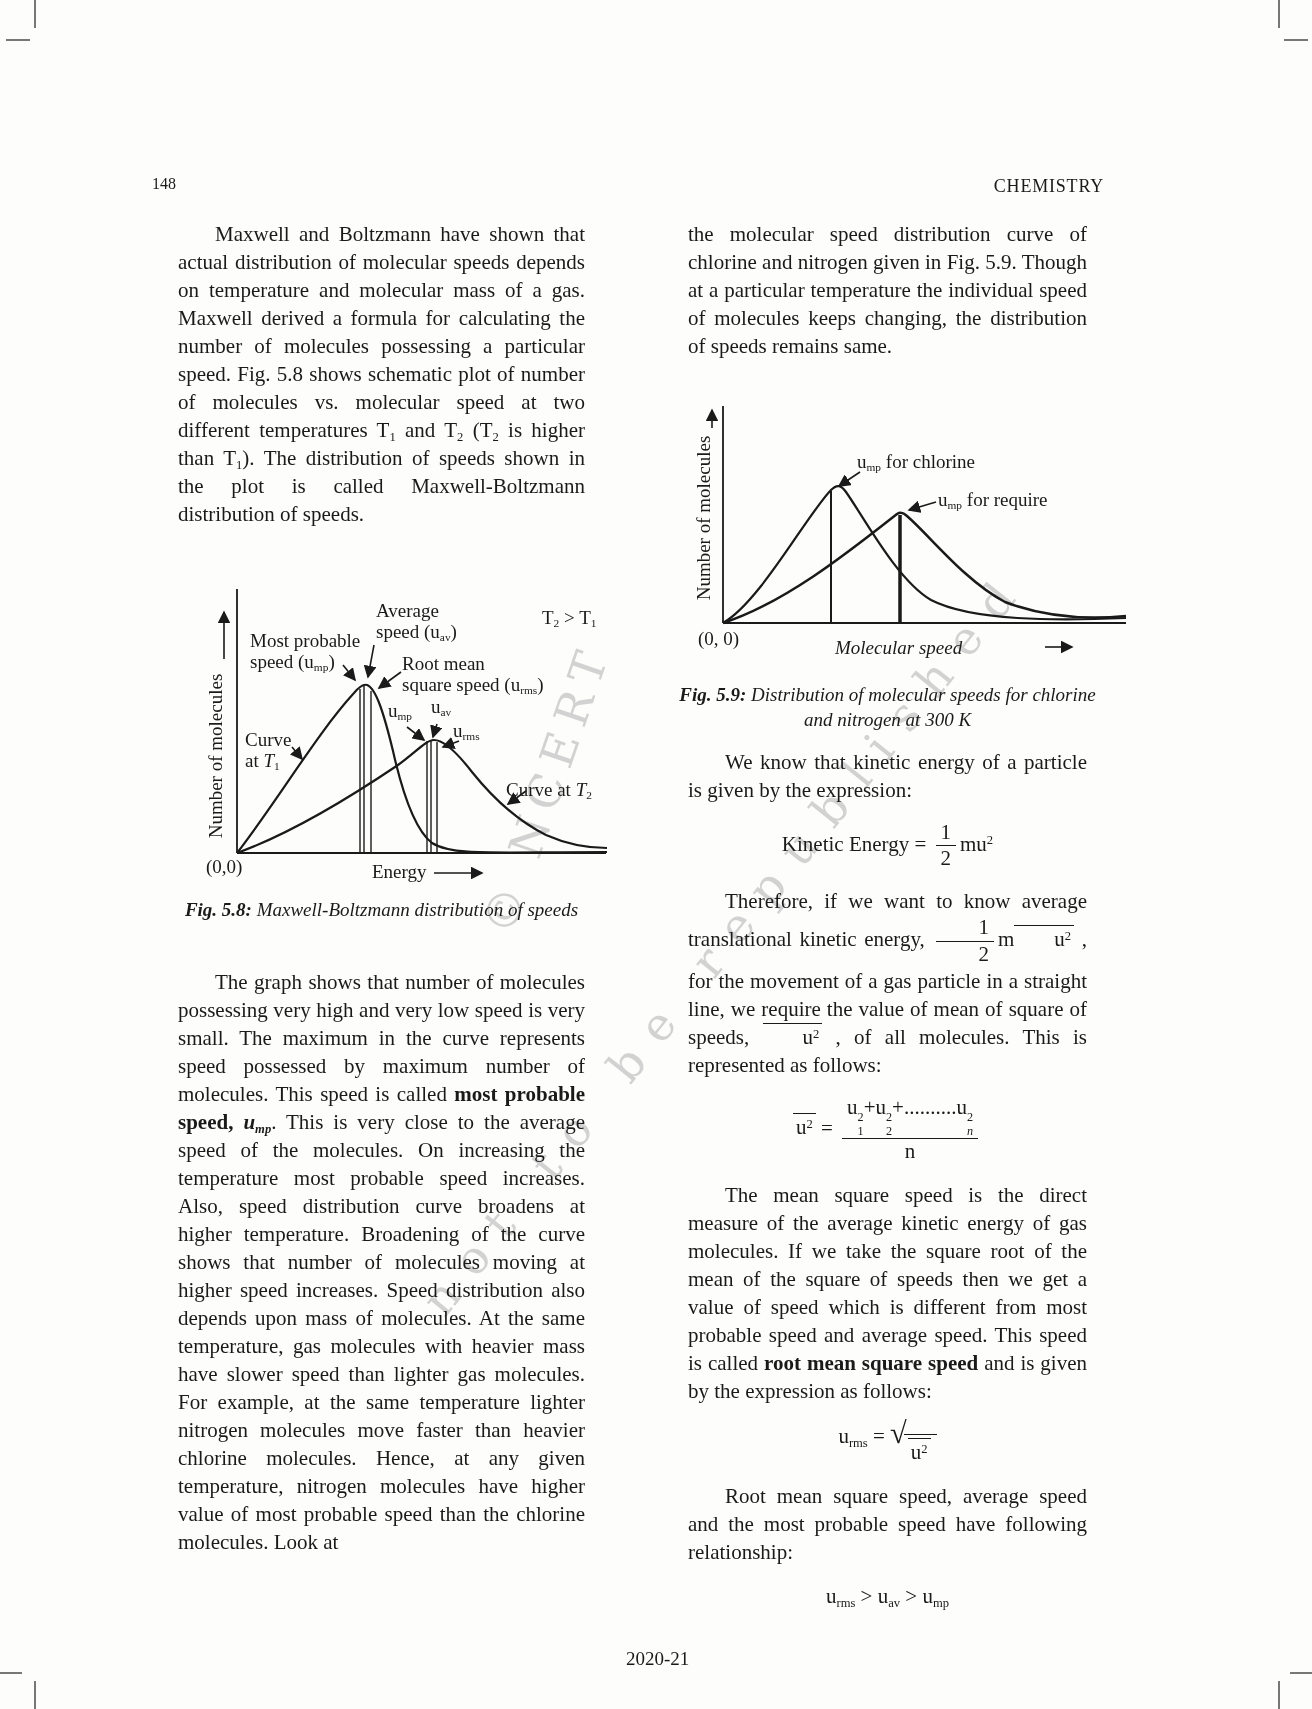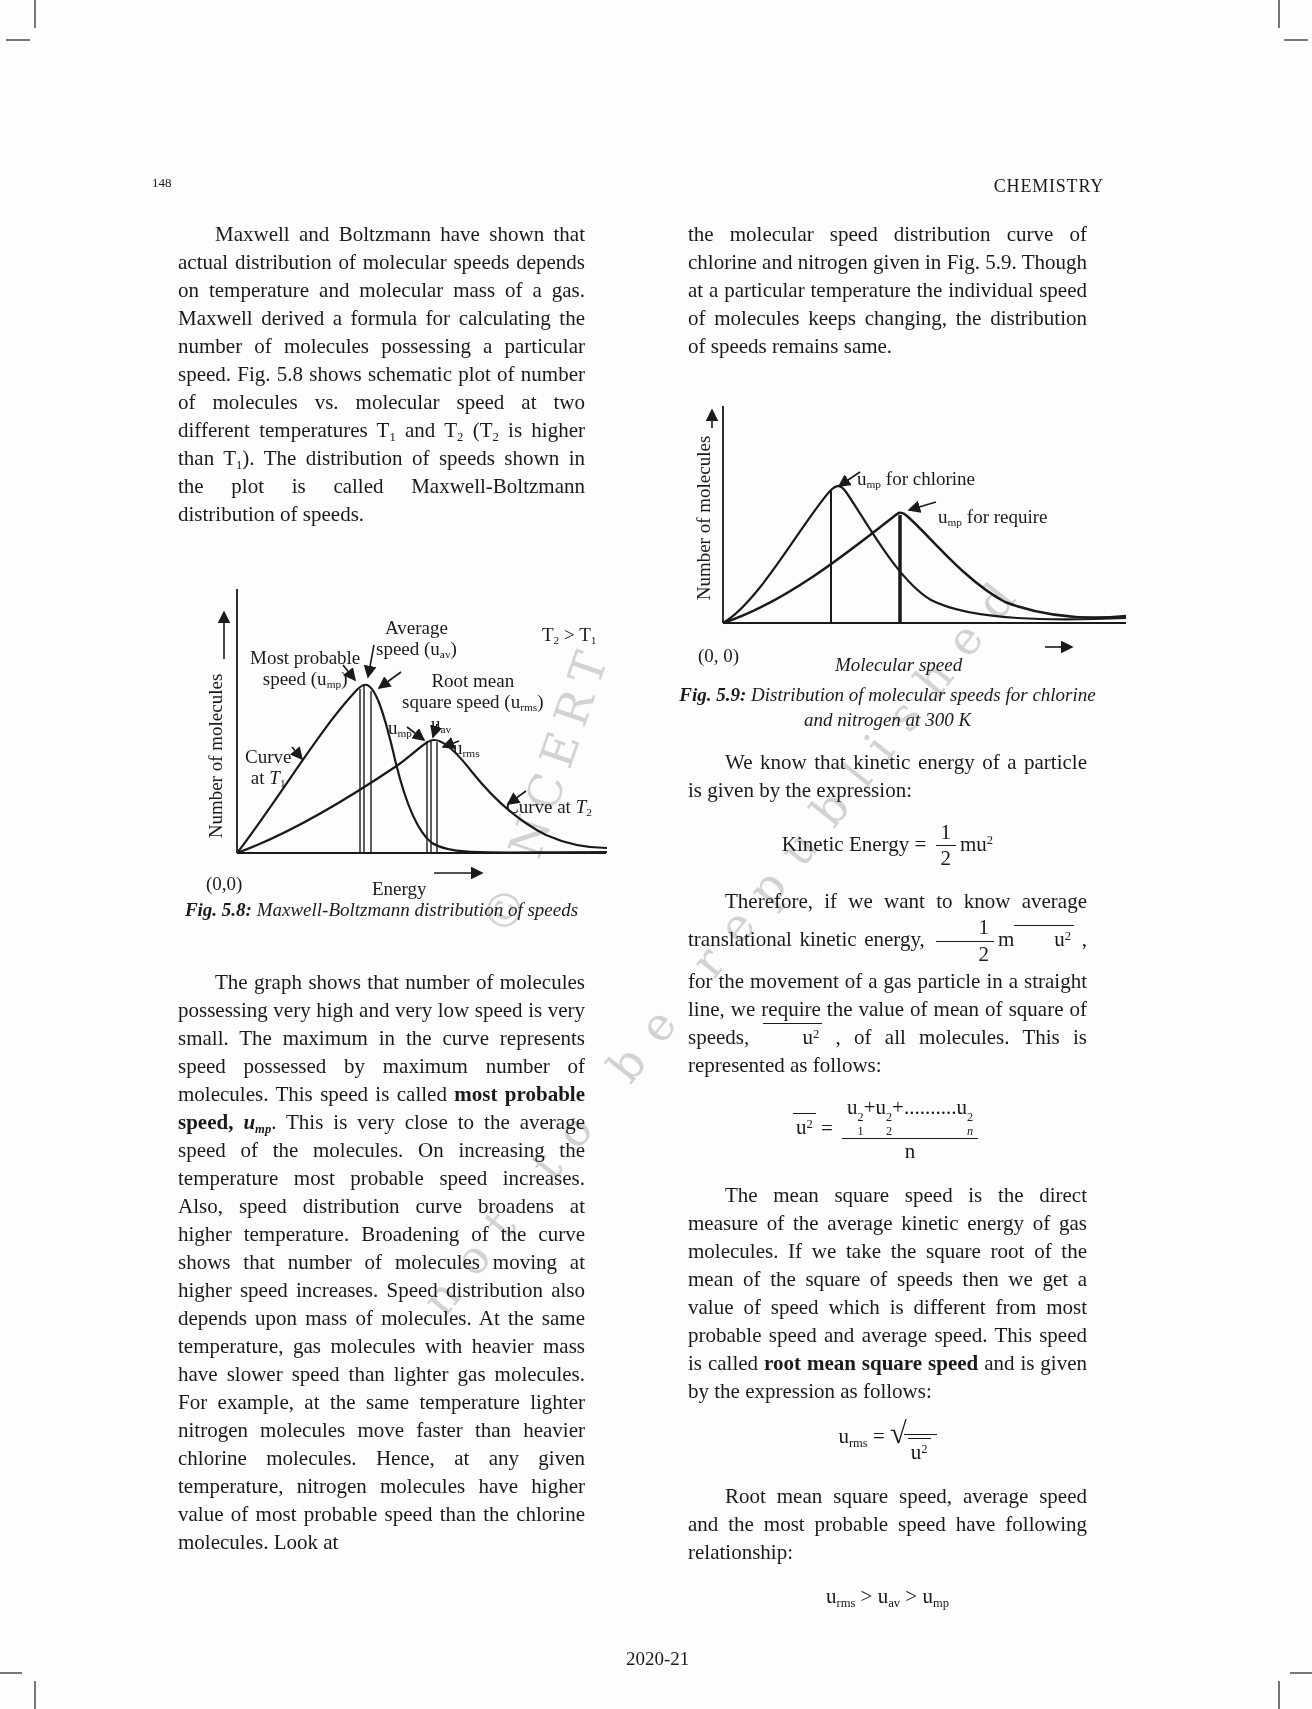--- a/index.html
+++ b/index.html
@@ -11,21 +11,21 @@
   .crop{position:absolute; background:#777;}
   
   .wm{
     position:absolute; z-index:0; color:#cbcbcb; opacity:.85;
     font-family:"DejaVu Serif", serif; font-size:46px; white-space:nowrap;
     transform-origin:0 50%;
   }
   .wm1{left:497px; top:905px; letter-spacing:10px; transform:rotate(-71deg);}
   .wm2{left:432px; top:1282px; letter-spacing:21px; transform:rotate(-51.5deg);}
   
-  .pgnum{position:absolute; left:152px; top:175px; font-size:13px; z-index:1;}
+  .pgnum{position:absolute; left:152px; top:175px; font-size:16px; z-index:1;}
   .runhead{position:absolute; right:208px; top:176px; font-size:18px; letter-spacing:.8px; z-index:1;}
   .footer{position:absolute; left:626px; top:1648px; font-family:Liberation Serif, serif; font-size:19px; z-index:1;}
   
   .col{position:absolute; top:204px; text-align:justify; font-size:21px; line-height:28px; z-index:1;}
   .col-left{left:162px; width:439px;}
   .col-right{left:672px; width:431px;}
   p.para{margin:16px;}
   .indent{text-indent:37px;}
   sub,sup{font-size:0.6em; line-height:0;}
   sub{vertical-align:-0.3em;}
@@ -39,21 +39,21 @@
   .ol{display:inline-block; border-top:1.7px solid #1a1a1a; line-height:1.05; padding:2px 3px 0 3px;}
   .sqrt{display:inline-flex; align-items:flex-start;}
   .rad{font-size:1.45em; line-height:.8; margin-right:-3px;}
   .sqb{border-top:1.7px solid #1a1a1a; padding:3px 6px 0 4px; margin-top:13px;}
   .ss{display:inline-flex; flex-direction:column; font-size:0.58em; line-height:1.15; vertical-align:-0.62em; text-align:left;}
   
   .fig{position:relative;}
   #fig58{width:460px; height:348px; margin:6px 0 0 -12px;}
   #fig59{width:470px; height:272px; margin:40px 0 0 -12px;}
   .fig svg{position:absolute; left:0; top:0;}
-  .flabel{position:absolute; font-size:19px; line-height:21px; white-space:nowrap; text-align:center;margin-top:17px;}
+  .flabel{position:absolute; font-size:19px; line-height:21px; white-space:nowrap; text-align:left;}
   .caption{font-size:19px; text-align:center;}
   .cap58{margin:4px 0 44px 0;}
   .cap59{margin:10px 0 16px 0; line-height:25px;}
 </style>
 </head>
 <body>
 
 <div class="page">
 
   <div class="crop" style="left:34px;top:0;width:2px;height:28px;"></div>

